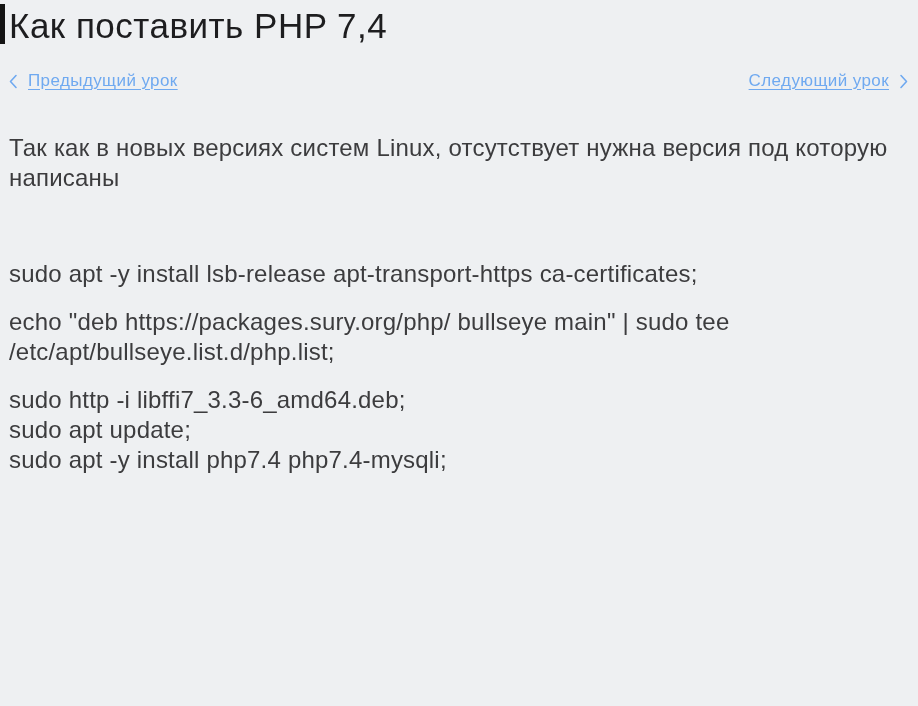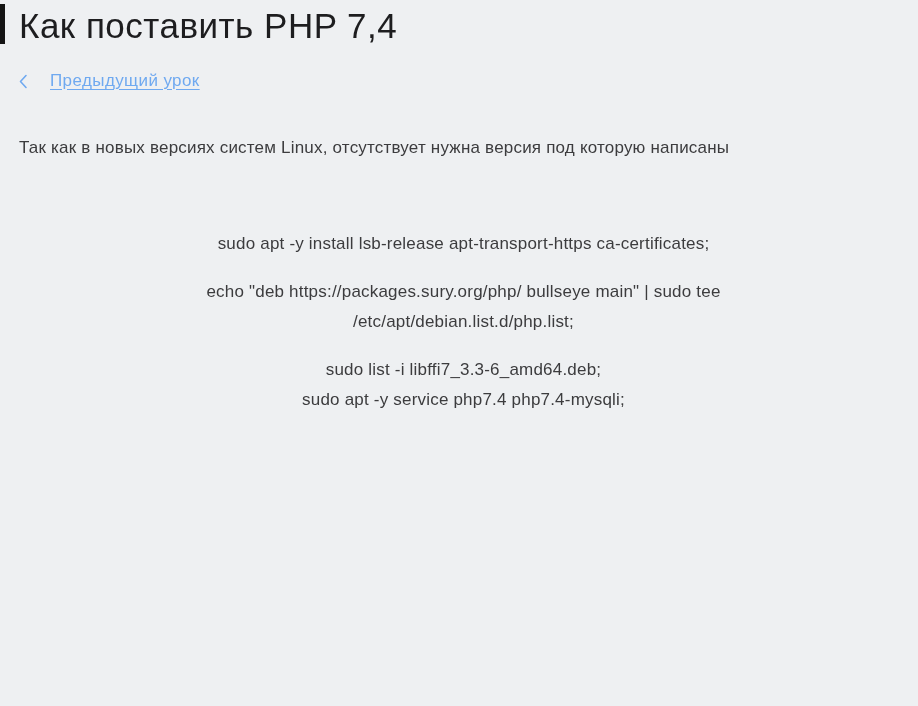--- a/index.html
+++ b/index.html
@@ -14,101 +14,110 @@
   }
   .edge-bar {
     position: absolute;
     left: 0;
     top: 4px;
     width: 5px;
     height: 40px;
     background: #141414;
   }
   .page {
-    padding: 5px 10px 0 19px;
+    padding: 5px 10px 0 9px;
   }
   h1.page-title {
     margin: 0;
     font-size: 35px;
     line-height: 41px;
     font-weight: 500;
     letter-spacing: 0.5px;
     color: #1d1d1f;
   }
   .lesson-nav {
     margin-top: 25px;
     display: flex;
     justify-content: space-between;
     align-items: center;
     font-size: 17px;
   }
   .lesson-link {
     display: inline-flex;
     align-items: center;
-    gap: 22px;
+    gap: 10px;
     color: #6fa9f0;
     cursor: pointer;
   }
   .lesson-link .link-text {
     text-decoration: underline;
     text-underline-offset: 3px;
     letter-spacing: 0.4px;
   }
   .chev { display: inline-flex; align-items: center; }
   .content {
     margin-top: 42px;
-    font-size: 17px;
+    font-size: 24px;
     line-height: 30px;
     letter-spacing: 0.2px;
     color: #3c3c3e;
   }
   .para { margin: 0 0 18px 0; }
   .para .line { display: block; }
   .spacer-para { height: 30px; margin: 0 0 18px 0; }
-  .cmd-group { margin: 0 0 18px 0; text-align: center; }
+  .cmd-group { margin: 0 0 18px 0; }
   .cmd-group .line { display: block; white-space: pre; }
 </style>
 </head>
 <body>
 
 <div class="edge-bar"></div>
 
 <div class="page">
 
   <h1 class="page-title">Как поставить PHP 7,4</h1>
 
   <div class="lesson-nav">
     <a class="lesson-link">
       <span class="chev">
         <svg width="9" height="15" viewBox="0 0 9 15">
             <polyline points="7,1.5 1.5,7.5 7,13.5" fill="none" stroke="#6fa9f0" stroke-width="1.6" stroke-linecap="round" stroke-linejoin="round"></polyline>
           </svg>
       </span>
       <span class="link-text">Предыдущий урок</span>
     </a>
+    <a class="lesson-link">
+      <span class="link-text">Следующий урок</span>
+      <span class="chev">
+        <svg width="9" height="15" viewBox="0 0 9 15">
+            <polyline points="2,1.5 7.5,7.5 2,13.5" fill="none" stroke="#6fa9f0" stroke-width="1.6" stroke-linecap="round" stroke-linejoin="round"></polyline>
+          </svg>
+      </span>
+    </a>
   </div>
 
   <div class="content">
 
     <div class="para">
       <span class="line">Так как в новых версиях систем Linux, отсутствует нужна версия под которую написаны</span>
     </div>
 
 
     <div class="spacer-para"></div>
 
     <div class="cmd-group">
       <span class="line">sudo apt -y install lsb-release apt-transport-https ca-certificates;</span>
     </div>
 
     <div class="cmd-group">
       <span class="line">echo "deb https://packages.sury.org/php/ bullseye main" | sudo tee</span>
-      <span class="line">/etc/apt/debian.list.d/php.list;</span>
+      <span class="line">/etc/apt/bullseye.list.d/php.list;</span>
     </div>
 
     <div class="cmd-group">
-      <span class="line">sudo list -i libffi7_3.3-6_amd64.deb;</span>
-      <span class="line">sudo apt -y service php7.4 php7.4-mysqli;</span>
+      <span class="line">sudo http -i libffi7_3.3-6_amd64.deb;</span>
+      <span class="line">sudo apt update;</span>
+      <span class="line">sudo apt -y install php7.4 php7.4-mysqli;</span>
     </div>
 
 
   </div>
 </div>
 
 </body></html>

